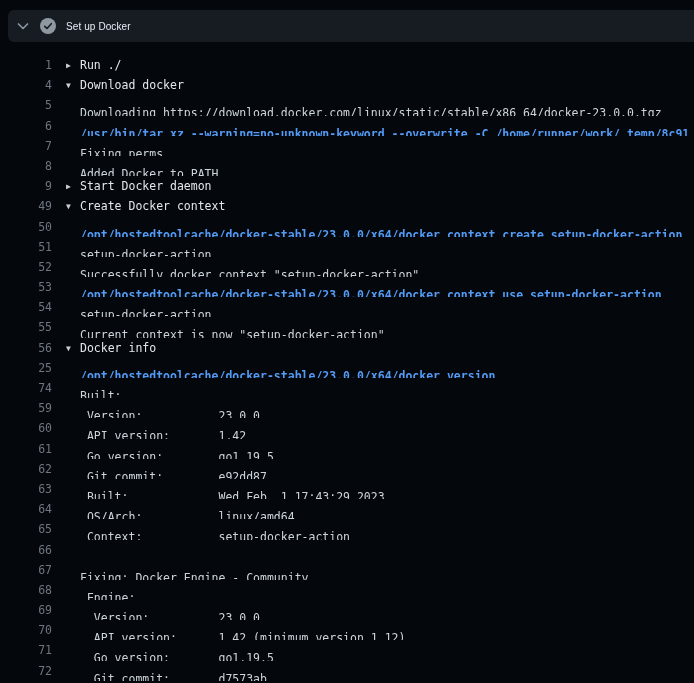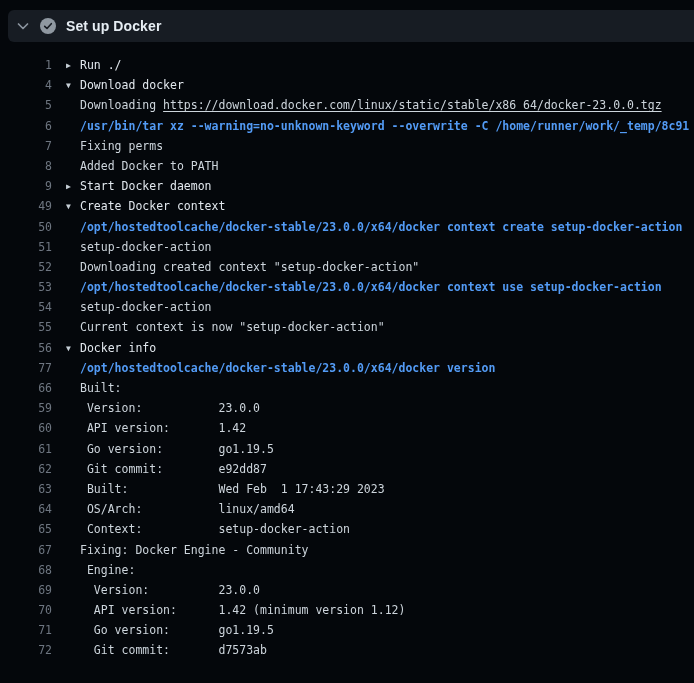--- a/index.html
+++ b/index.html
@@ -19,22 +19,22 @@
     border-radius: 6px 0 0 6px;
     display: flex;
     align-items: center;
     padding: 0 8px 0 7px;
     cursor: pointer;
   }
   .step-header .chev { display: inline-flex; width: 16px; height: 16px; margin-right: 9px; }
   .step-header .chk  { display: inline-flex; width: 16px; height: 16px; margin-right: 10px; }
   .step-title {
     color: var(--title-color, #e6edf3);
-    font-size: 14px;
-    font-weight: 700;
+    font-size: 10px;
+    font-weight: 400;
     letter-spacing: .1px;
   }
 
   .log {
     position: absolute;
     left: 0; top: 55px; right: 0;
     font-family: "DejaVu Sans Mono", "Liberation Mono", monospace;
     font-size: 11.5px;
     line-height: 20.2px;
   }
@@ -49,21 +49,21 @@
     text-align: right;
     color: var(--num-color, #6e7681);
     user-select: none;
     cursor: pointer;
   }
   .lc {
     margin-left: 14px;
     white-space: pre;
     color: var(--text-color, #cdd5dc);
   }
-  .lc.indent { padding-left: 14px; }
+  .lc.indent { padding-left: 14px; margin-top: 8px; }
   .tri {
     display: inline-block;
     width: 14px;
     font-size: 8px;
     vertical-align: 1px;
     color: var(--tri-color, #c6cfd6);
   }
   .gt { color: var(--group-color, #e2e8ee); }
   .grouprow { cursor: pointer; }
   .cmd { color: var(--cmd-color, #539bf5); font-weight: bold; }
@@ -98,34 +98,35 @@
       <div class="row"><span class="ln">1</span><span class="lc grouprow"><span class="tri">▶</span><span class="gt">Run ./</span></span></div>
       <div class="row"><span class="ln">4</span><span class="lc grouprow"><span class="tri">▼</span><span class="gt">Download docker</span></span></div>
       <div class="row"><span class="ln">5</span><span class="lc indent"><span>Downloading </span><span class="loglink">https://download.docker.com/linux/static/stable/x86_64/docker-23.0.0.tgz</span></span></div>
       <div class="row"><span class="ln">6</span><span class="lc indent cmd">/usr/bin/tar xz --warning=no-unknown-keyword --overwrite -C /home/runner/work/_temp/8c91</span></div>
       <div class="row"><span class="ln">7</span><span class="lc indent">Fixing perms</span></div>
       <div class="row"><span class="ln">8</span><span class="lc indent">Added Docker to PATH</span></div>
       <div class="row"><span class="ln">9</span><span class="lc grouprow"><span class="tri">▶</span><span class="gt">Start Docker daemon</span></span></div>
       <div class="row"><span class="ln">49</span><span class="lc grouprow"><span class="tri">▼</span><span class="gt">Create Docker context</span></span></div>
       <div class="row"><span class="ln">50</span><span class="lc indent cmd">/opt/hostedtoolcache/docker-stable/23.0.0/x64/docker context create setup-docker-action</span></div>
       <div class="row"><span class="ln">51</span><span class="lc indent">setup-docker-action</span></div>
-      <div class="row"><span class="ln">52</span><span class="lc indent">Downloading created context "setup-docker-action"</span></div>
+      <div class="row"><span class="ln">52</span><span class="lc indent">Successfully docker context "setup-docker-action"</span></div>
       <div class="row"><span class="ln">53</span><span class="lc indent cmd">/opt/hostedtoolcache/docker-stable/23.0.0/x64/docker context use setup-docker-action</span></div>
       <div class="row"><span class="ln">54</span><span class="lc indent">setup-docker-action</span></div>
       <div class="row"><span class="ln">55</span><span class="lc indent">Current context is now "setup-docker-action"</span></div>
       <div class="row"><span class="ln">56</span><span class="lc grouprow"><span class="tri">▼</span><span class="gt">Docker info</span></span></div>
-      <div class="row"><span class="ln">77</span><span class="lc indent cmd">/opt/hostedtoolcache/docker-stable/23.0.0/x64/docker version</span></div>
-      <div class="row"><span class="ln">66</span><span class="lc indent">Built:</span></div>
+      <div class="row"><span class="ln">25</span><span class="lc indent cmd">/opt/hostedtoolcache/docker-stable/23.0.0/x64/docker version</span></div>
+      <div class="row"><span class="ln">74</span><span class="lc indent">Built:</span></div>
       <div class="row"><span class="ln">59</span><span class="lc indent"> Version:           23.0.0</span></div>
       <div class="row"><span class="ln">60</span><span class="lc indent"> API version:       1.42</span></div>
       <div class="row"><span class="ln">61</span><span class="lc indent"> Go version:        go1.19.5</span></div>
       <div class="row"><span class="ln">62</span><span class="lc indent"> Git commit:        e92dd87</span></div>
       <div class="row"><span class="ln">63</span><span class="lc indent"> Built:             Wed Feb  1 17:43:29 2023</span></div>
       <div class="row"><span class="ln">64</span><span class="lc indent"> OS/Arch:           linux/amd64</span></div>
       <div class="row"><span class="ln">65</span><span class="lc indent"> Context:           setup-docker-action</span></div>
+      <div class="row"><span class="ln">66</span><span class="lc indent"></span></div>
       <div class="row"><span class="ln">67</span><span class="lc indent">Fixing: Docker Engine - Community</span></div>
       <div class="row"><span class="ln">68</span><span class="lc indent"> Engine:</span></div>
       <div class="row"><span class="ln">69</span><span class="lc indent">  Version:          23.0.0</span></div>
       <div class="row"><span class="ln">70</span><span class="lc indent">  API version:      1.42 (minimum version 1.12)</span></div>
       <div class="row"><span class="ln">71</span><span class="lc indent">  Go version:       go1.19.5</span></div>
       <div class="row"><span class="ln">72</span><span class="lc indent">  Git commit:       d7573ab</span></div>
     </div>
 
 </div>
 

